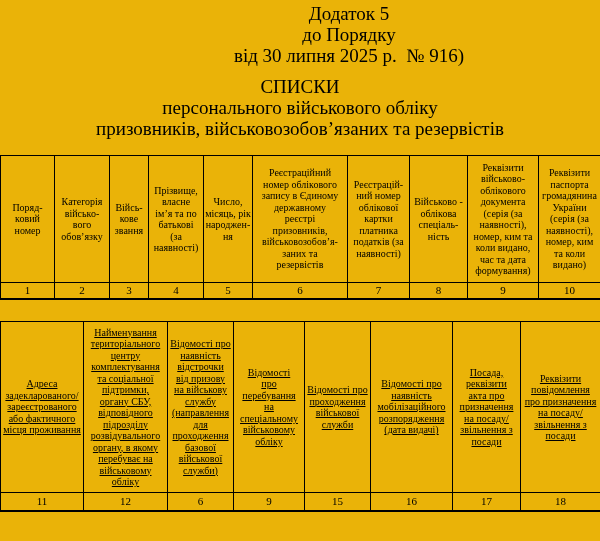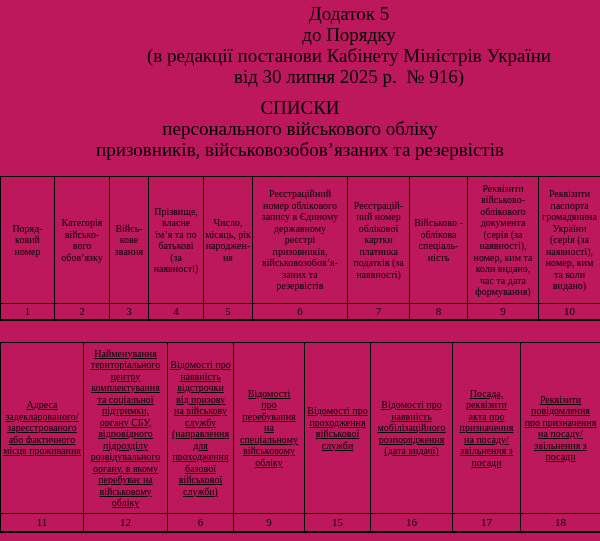--- a/index.html
+++ b/index.html
@@ -7,21 +7,21 @@
     padding: 0;
     background: #ffffff;
     color: #000000;
     font-family: "Liberation Serif", "DejaVu Serif", serif;
   }
   .page {
     position: relative;
     width: 600px;
     height: 541px;
     overflow: hidden;
-    background: #be185d;
+    background: #eab308;
   }
   .doc-header {
     padding-top: 3px;
     margin-left: 100px;
     width: 498px;
     text-align: center;
     font-size: 19px;
     line-height: 21px;
   }
   .doc-title {
@@ -57,21 +57,20 @@
   tr.num-row td { font-size: 11px; }
 </style>
 </head>
 <body>
 
 <div class="page">
 
   <div class="doc-header">
     <div>Додаток 5</div>
     <div>до Порядку</div>
-    <div>(в редакції постанови Кабінету Міністрів України</div>
     <div>від 30 липня 2025 р.&nbsp; № 916)</div>
   </div>
 
   <div class="doc-title">
     <div>СПИСКИ</div>
     <div>персонального військового обліку</div>
     <div>призовників, військовозобов’язаних та резервістів</div>
   </div>
 
   <table class="registry t1">

